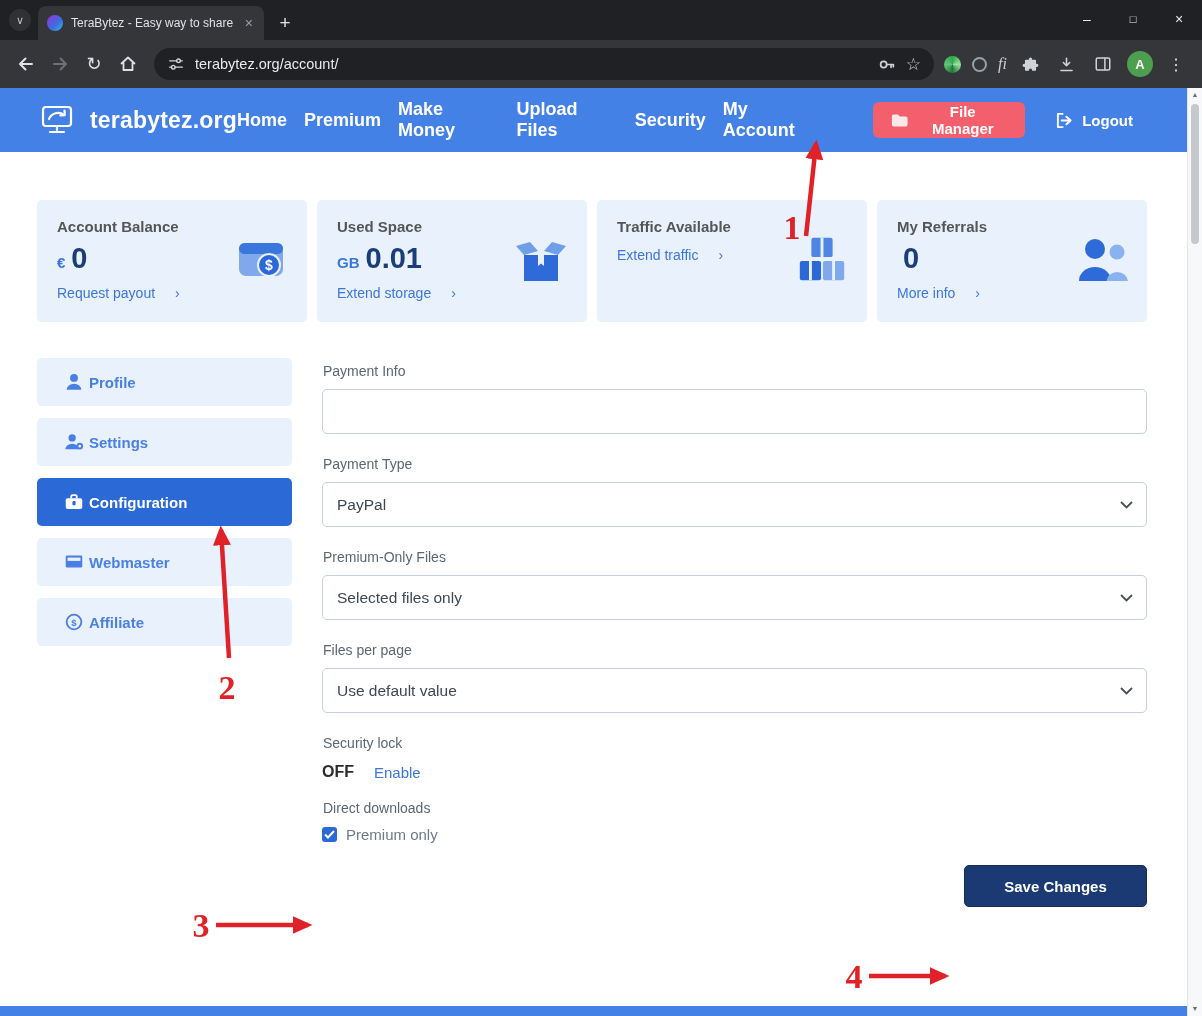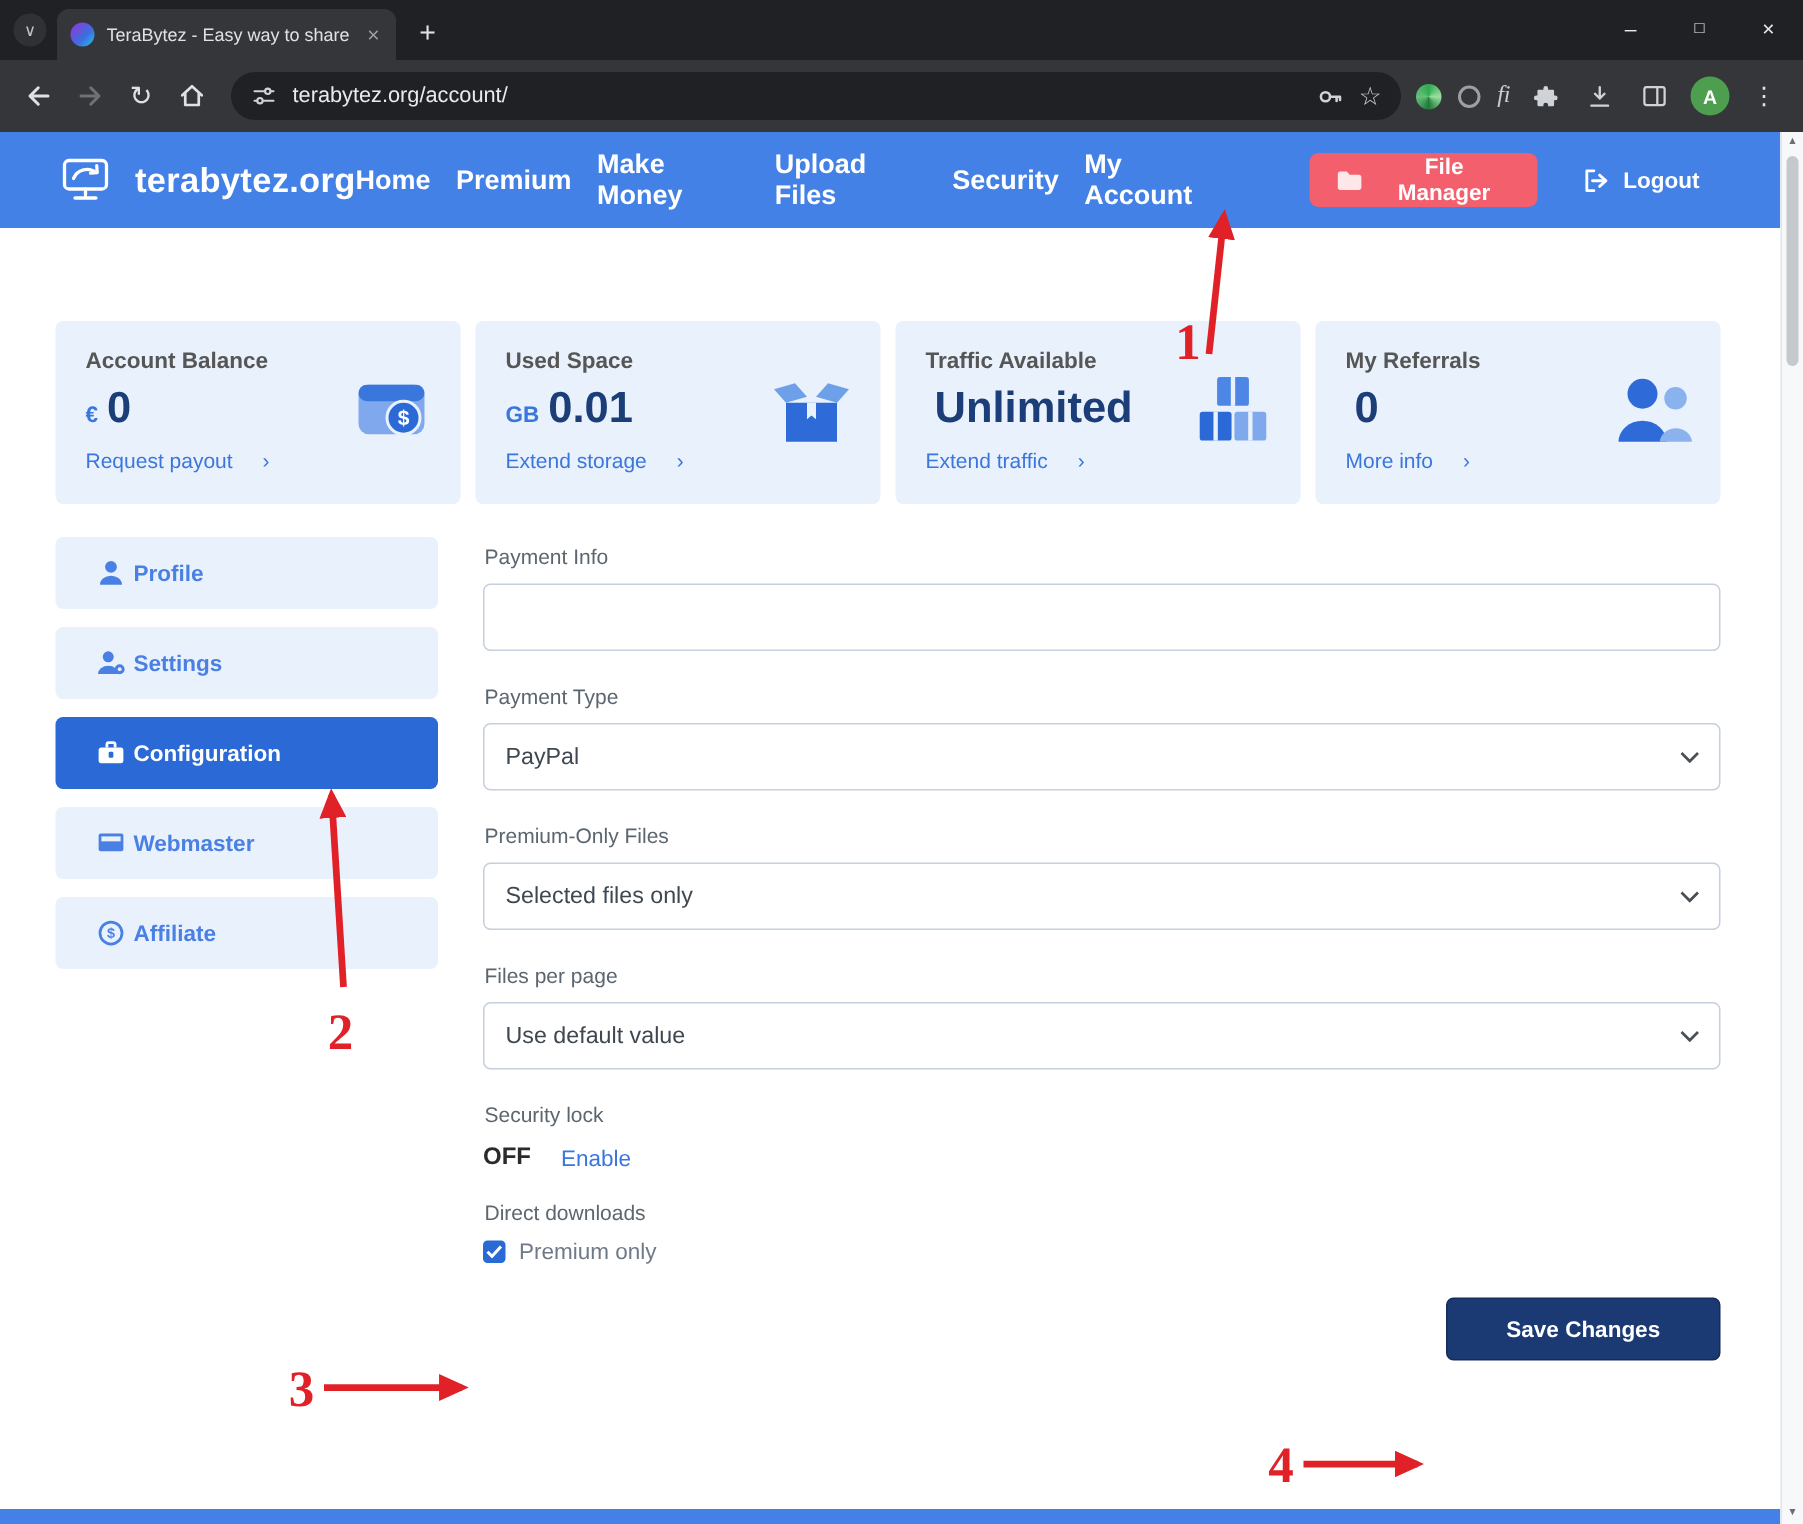--- a/index.html
+++ b/index.html
@@ -48,21 +48,21 @@
   .site{position:absolute;top:88px;left:0;width:1187px;height:928px;background:#fff;overflow:hidden;}
   .site-header{position:absolute;top:0;left:0;right:0;height:64px;background:var(--blue);display:flex;align-items:center;padding:0 54px 0 40px;}
   .logo{display:flex;align-items:center;gap:10px;color:#fff;font-weight:700;font-size:23px;letter-spacing:.2px;}
   .nav{display:flex;gap:17px;margin-left:auto;align-items:center;}
   .nav-link{color:#fff;font-weight:700;font-size:18px;text-decoration:none;cursor:pointer;}
   .fm-btn{margin-left:54px;background:#f45f6e;color:#fff;font-weight:700;font-size:15px;height:36px;padding:0 18px;border-radius:6px;display:flex;align-items:center;gap:10px;border:none;cursor:pointer;}
   .logout{margin-left:30px;display:flex;align-items:center;gap:8px;color:#fff;font-weight:700;font-size:15px;cursor:pointer;}
 
   
   .cards{position:absolute;top:112px;left:37px;display:flex;gap:10px;}
-  .card{width:270px;height:122px;background:var(--card-bg);border-radius:5px;position:relative;padding:18px 20px;margin-top:14px;}
+  .card{width:270px;height:122px;background:var(--card-bg);border-radius:5px;position:relative;padding:18px 20px;}
   .card-title{font-size:15px;font-weight:700;color:#565656;}
   .card-value{margin-top:9px;display:flex;align-items:baseline;gap:6px;}
   .card-prefix{font-size:15px;font-weight:700;color:var(--link-blue);}
   .card-num{font-size:29px;font-weight:800;color:var(--navy);line-height:1;}
   .card-link{margin-top:12px;font-size:14px;color:var(--link-blue);cursor:pointer;display:flex;gap:20px;align-items:center;}
   .card-icon{position:absolute;right:18px;top:50%;transform:translateY(-50%);}
 
   
   .menu{position:absolute;top:270px;left:37px;width:255px;}
   .menu-item{--hole:var(--card-bg);height:48px;margin-bottom:12px;background:var(--card-bg);border-radius:5px;display:flex;align-items:center;padding-left:26px;gap:4px;color:#4a80e4;font-weight:700;font-size:15px;cursor:pointer;}
@@ -245,24 +245,20 @@
         <svg width="56" height="52" viewBox="0 0 56 52">
             <path d="M11 22L3 13l14-4 8 9z" fill="#6ea0ea"></path>
             <path d="M45 22l8-9-14-4-8 9z" fill="#6ea0ea"></path>
             <path d="M11 22h34v26H11z" fill="#2f6bd8"></path>
             <path d="M25 22h6v11l-3-2.5-3 2.5z" fill="#e9f1fc"></path>
           </svg>
       </span>
     </div>
     <div class="card">
       <div class="card-title">Traffic Available</div>
-      <div class="card-value">
-        <span class="card-prefix"></span>
-        <span class="card-num">Unlimited</span>
-      </div>
       <div class="card-link">
         <span>Extend traffic</span>
           <span>›</span>
       </div>
       <span class="card-icon">
         <svg width="54" height="54" viewBox="0 0 56 56">
             <rect x="17" y="6" width="22" height="20" rx="2" fill="#4d86e4"></rect>
             <rect x="26.5" y="6" width="3" height="20" fill="#e9f1fc"></rect>
             <rect x="5" y="30" width="22" height="20" rx="2" fill="#2a69d6"></rect>
             <rect x="14.5" y="30" width="3" height="20" fill="#e9f1fc"></rect>

